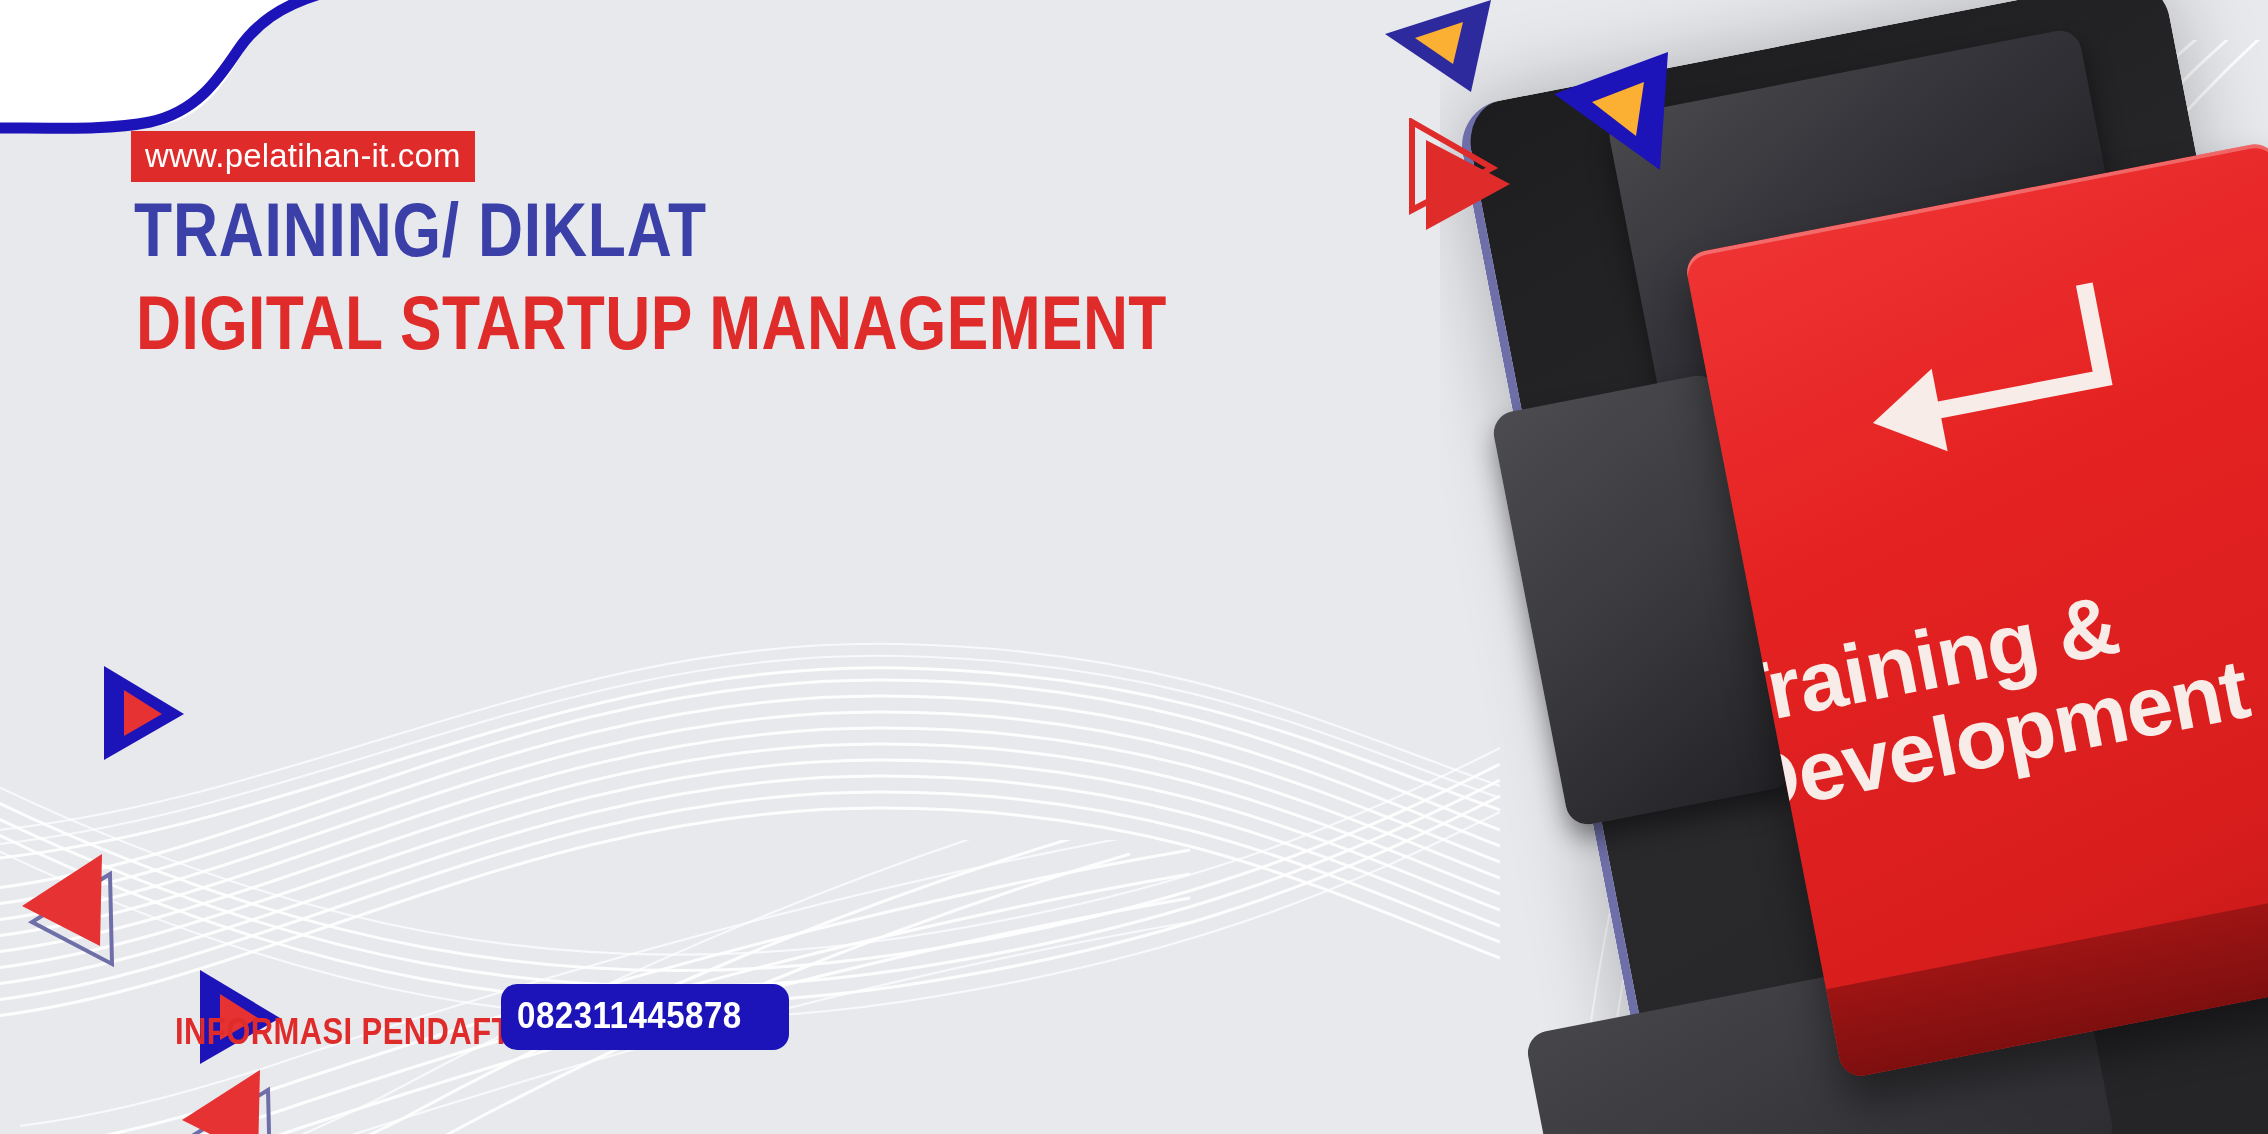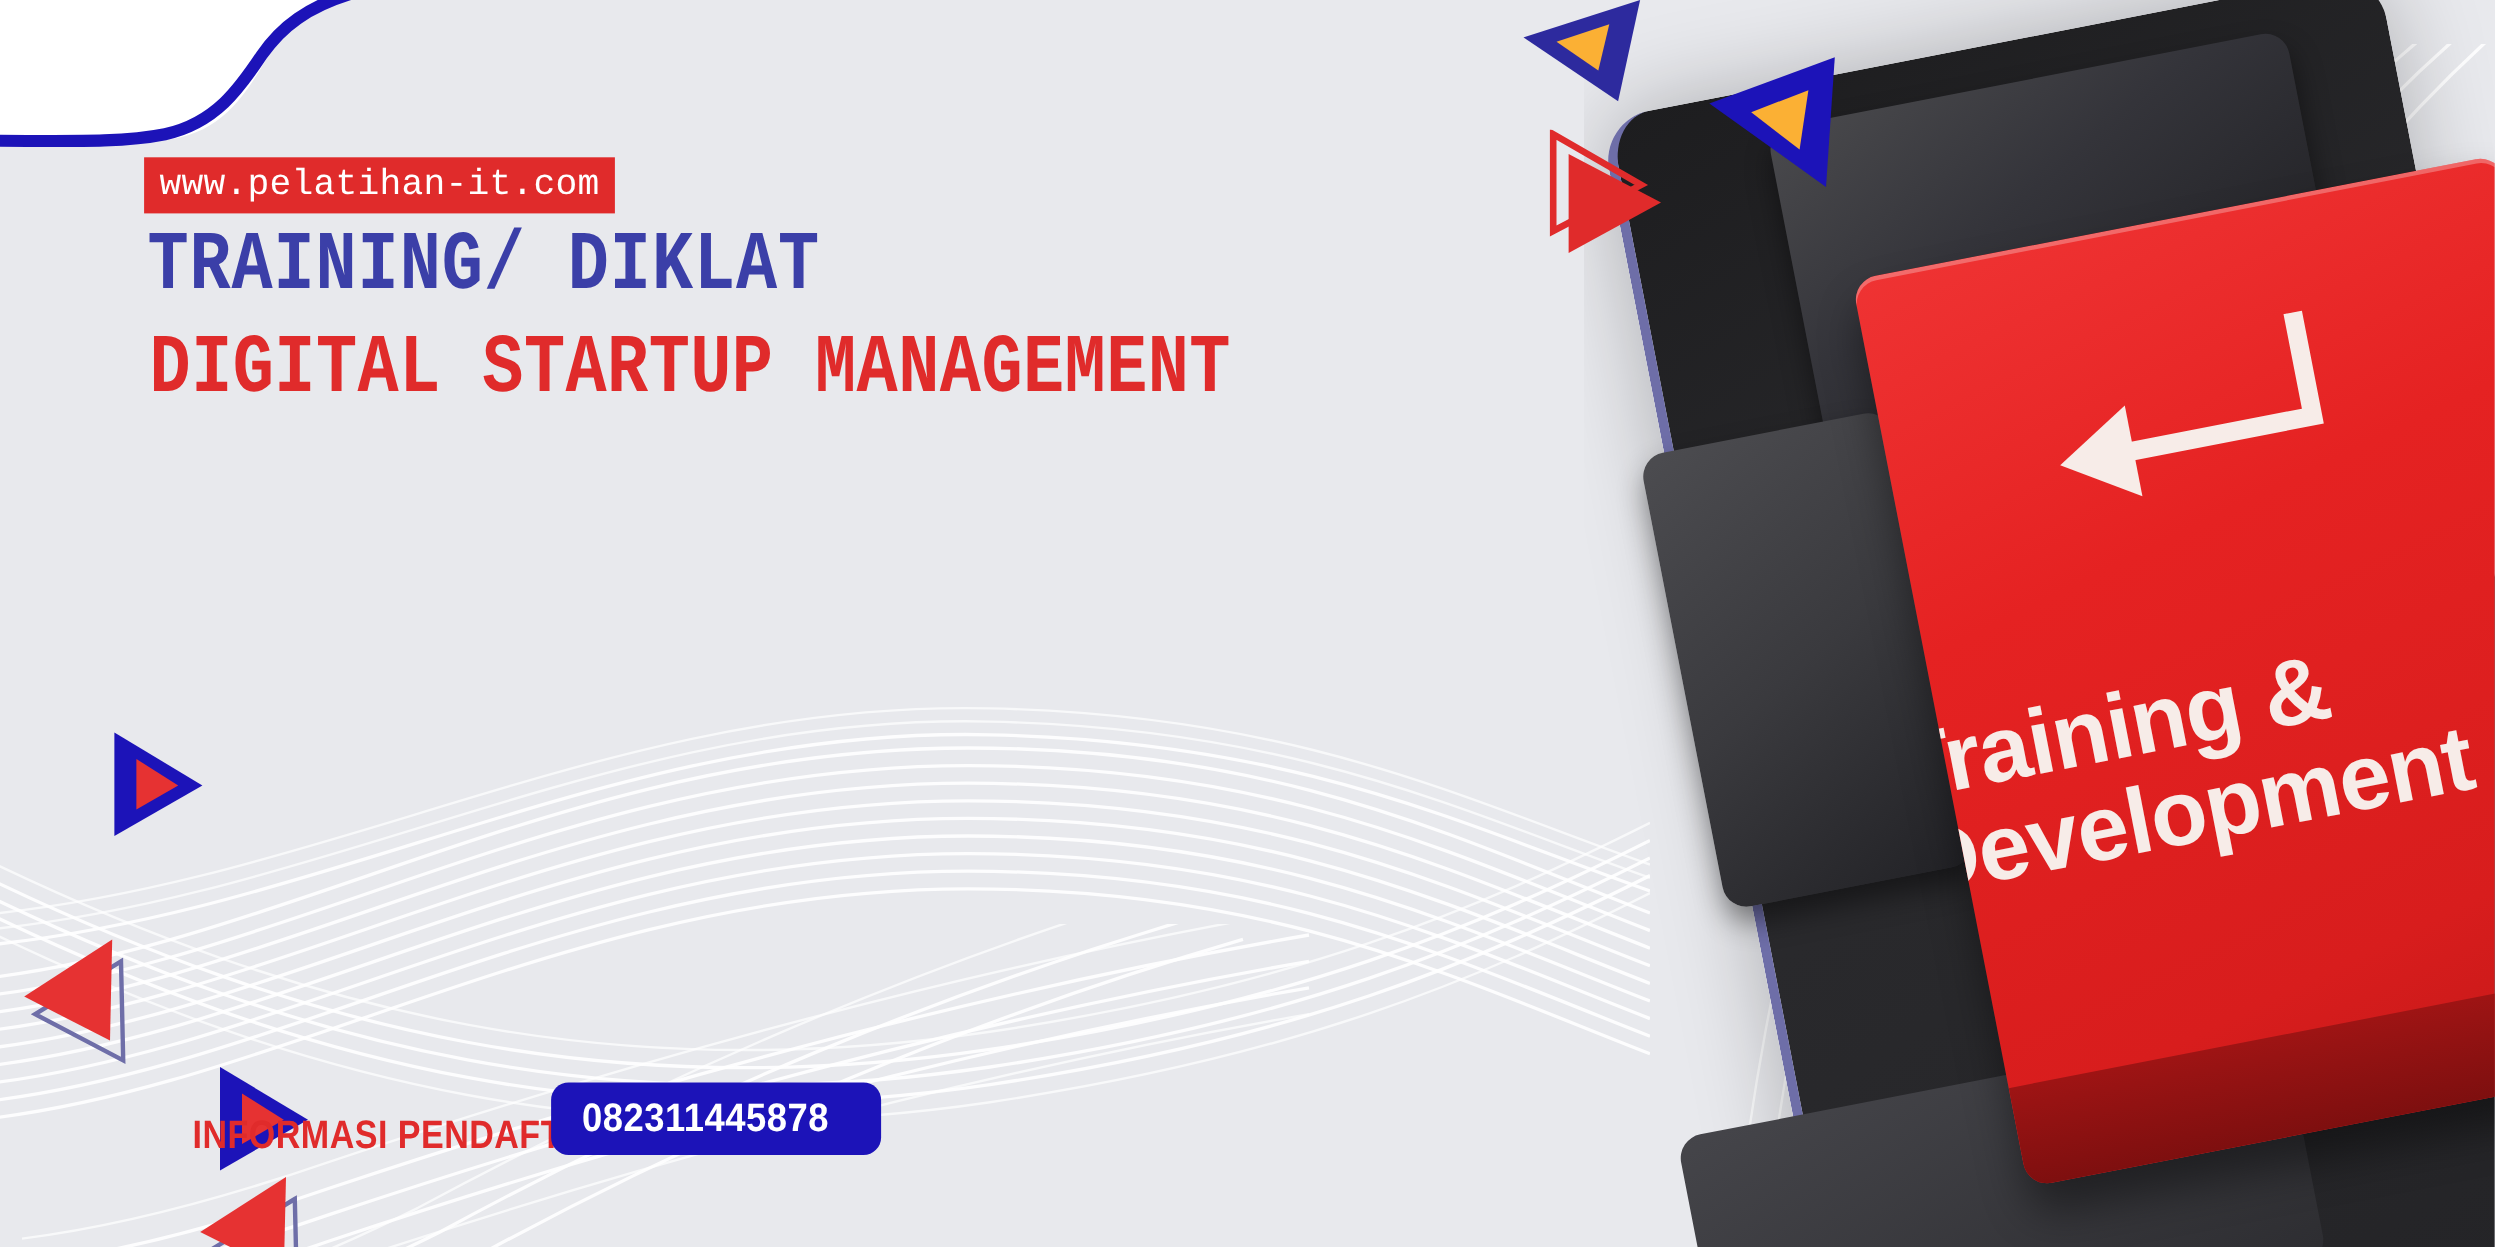--- a/index.html
+++ b/index.html
@@ -22,24 +22,23 @@
   
   #corner-curve { position:absolute; left:0; top:0; width:420px; height:200px; }
 
   
   #wave-center { position:absolute; left:0; top:560px; width:1500px; height:460px; }
   #wave-right  { position:absolute; left:1480px; top:40px; width:800px; height:1100px; }
   #wave-bottom { position:absolute; left:0; top:840px; width:1200px; height:300px; }
 
   
   #content {
-    position:absolute; left:0; top:12px;
+    position:absolute; left:0; top:0;
     width:1100px; height:1016px;
     z-index:20;
-    font-family:Liberation Mono, monospace;
   }
   #url-badge {
     position:absolute; left:131px; top:131px;
     background:#e02b2b;
     padding:8px 14px 10px 14px;
     display:inline-block;
   }
   #url-badge span {
     color:#ffffff;
     font-size:33px;
@@ -78,21 +77,21 @@
     transform:scaleX(0.86);
     transform-origin:left center;
     white-space:nowrap;
     line-height:1;
     z-index:22;
   }
   #phone-badge {
     position:absolute; left:501px; top:984px;
     background:#1c13b8;
     border-radius:16px;
-    padding:14px 28px 16px 28px;
+    padding:14px 28px 16px 16px;
     z-index:22;
   }
   #phone-badge span {
     color:#ffffff;
     font-size:36px;
     font-weight:700;
     letter-spacing:0.5px;
     transform:scaleX(0.92);
     transform-origin:left center;
     display:inline-block;

